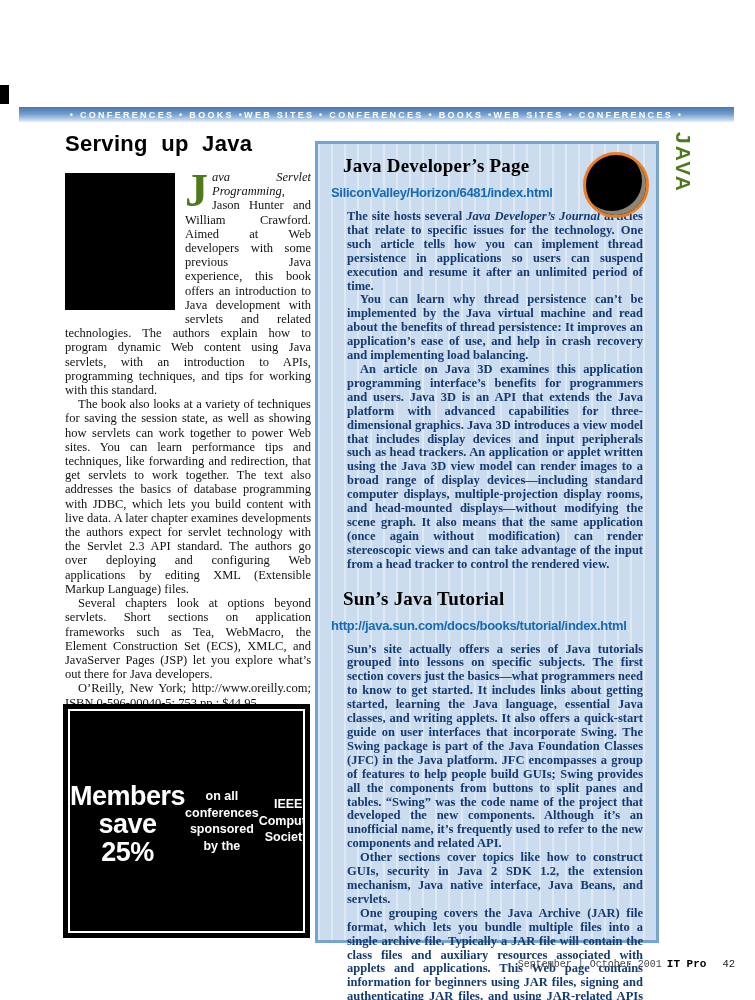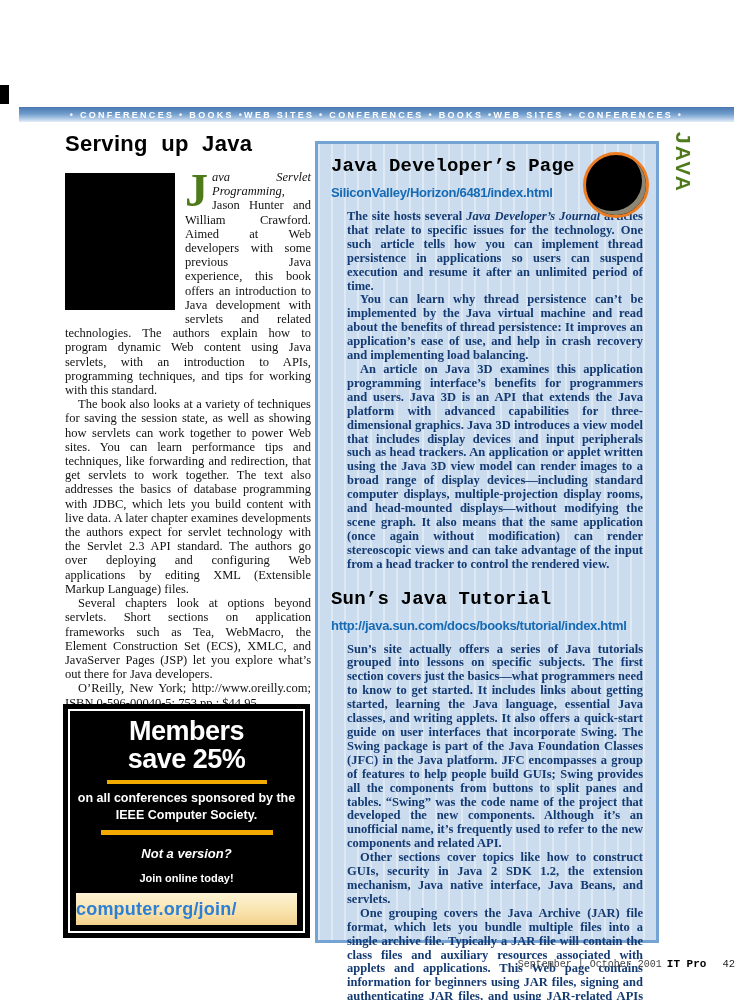--- a/index.html
+++ b/index.html
@@ -23,21 +23,21 @@
   .book-cover{float:left;width:110px;height:137px;background:#000;margin:3px 10px 4px 0;}
   .body-text{font-size:12.5px;line-height:14.2px;text-align:justify;color:#111;margin:0;}
   .body-text.indent{text-indent:13px;}
   .drop-cap{float:left;font-family:"Liberation Serif",serif;font-weight:bold;
           color:#4e7a1a;font-size:46px;line-height:37px;margin:2px 4px 0 0;}
 
   
   .ad{position:absolute;left:63px;top:704px;width:247px;height:234px;background:#000;
       padding:5px;box-sizing:border-box;}
   .ad-inner{border:2px solid #fff;background:#000;height:100%;box-sizing:border-box;
-      display:flex;flex-direction:column;align-items:center;overflow:hidden;
+      display:flex;flex-direction:row;align-items:center;overflow:hidden;
       font-family:"Liberation Sans",sans-serif;color:#fff;}
   .ad-headline{font-weight:bold;font-size:27px;line-height:28px;letter-spacing:-.5px;
       text-align:center;margin-top:6px;}
   .gold-rule{height:4px;background:#f2a900;border:0;margin:7px 0 6px 0;}
   .gold-rule.r1{width:160px;}
   .gold-rule.r2{width:172px;height:5px;margin:7px 0 5px 0;}
   .ad-sub{font-weight:bold;font-size:12.5px;line-height:16.5px;text-align:center;}
   .ad-question{font-weight:bold;font-style:italic;font-size:13px;margin-top:6px;}
   .ad-cta{font-weight:bold;font-size:11px;margin-top:11px;}
   .ad-url-strip{margin:6px;margin-top:auto;width:calc(100% - 12px);height:32px;
@@ -48,22 +48,22 @@
   
   .web-panel{position:absolute;left:315px;top:141px;width:344px;height:802px;
       box-sizing:border-box;border:3px solid #74a3d4;
       background-color:#cbdcee;
       background-image:repeating-linear-gradient(90deg,rgba(255,255,255,.38) 0px,
         rgba(255,255,255,.38) 2px,rgba(255,255,255,0) 2px,rgba(255,255,255,0) 13px);
       padding:9px 13px;}
   .globe{position:absolute;right:7px;top:8px;width:60px;height:60px;border-radius:50%;
       background:#000;border:3px solid #ed7d23;
       box-shadow:inset -4px -4px 0 rgba(255,244,214,.55);}
-  .sec-heading{font-family:Liberation Mono, monospace;font-weight:bold;color:#000;
-      font-size:19px;letter-spacing:.2px;margin:2px 0 7px 0;}
+  .sec-heading{font-family:Liberation Serif, serif;font-weight:bold;color:#000;
+      font-size:19px;letter-spacing:.2px;margin:2px 0 7px 12px;}
   .sec-heading.second{margin-top:16px;}
   .url-line{font-family:"Liberation Sans",sans-serif;font-weight:bold;color:#156ab5;
       font-size:13px;letter-spacing:-.3px;line-height:17px;white-space:nowrap;cursor:pointer;}
   .url-block{margin-bottom:9px;width:250px;}
   .url-block.full{width:auto;}
   .panel-text{font-family:"Liberation Serif",serif;font-weight:bold;color:#133a72;
       font-size:12.5px;line-height:13.9px;text-align:justify;margin:0;padding-left:16px;}
   .panel-text.indent{text-indent:13px;}
 
   

